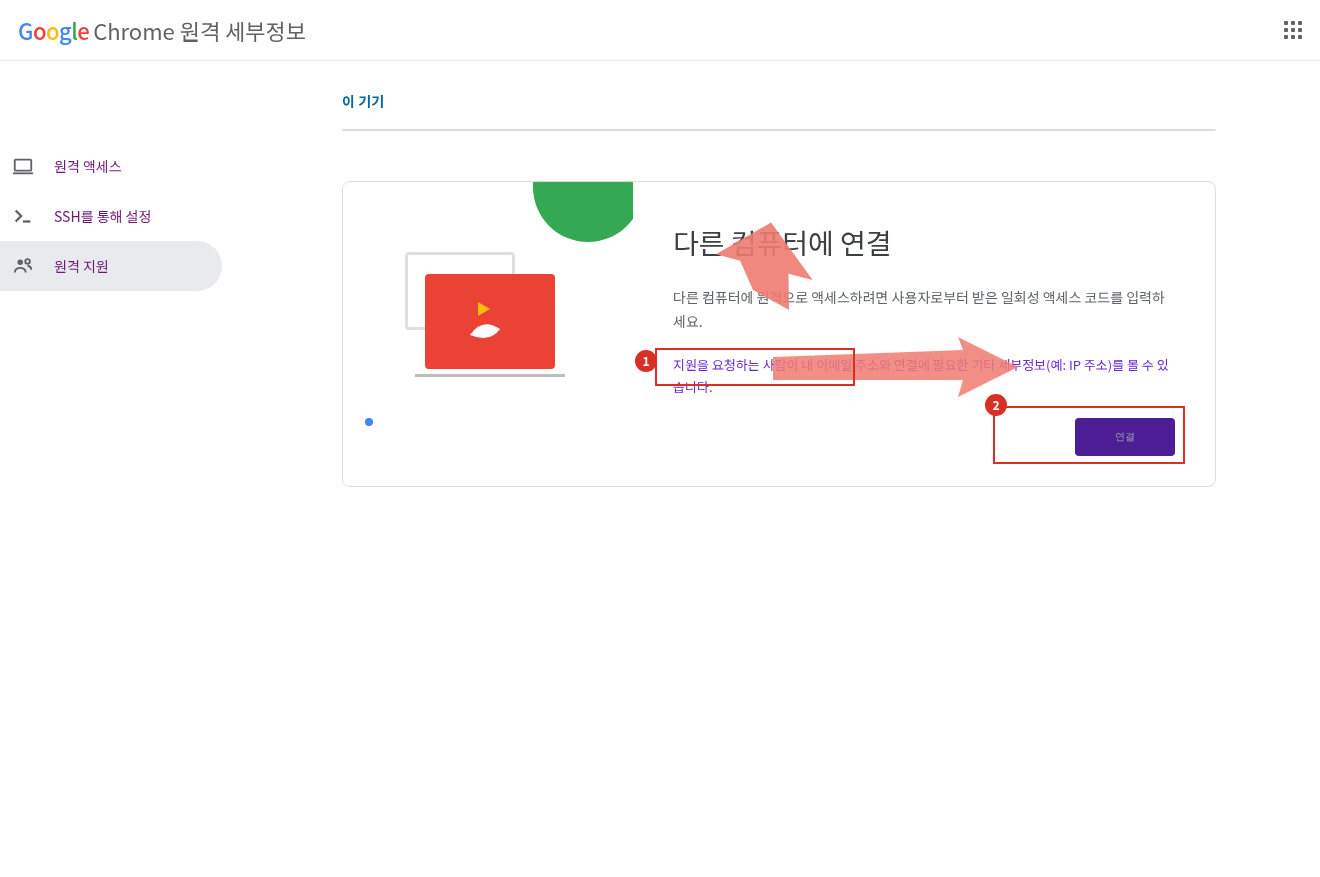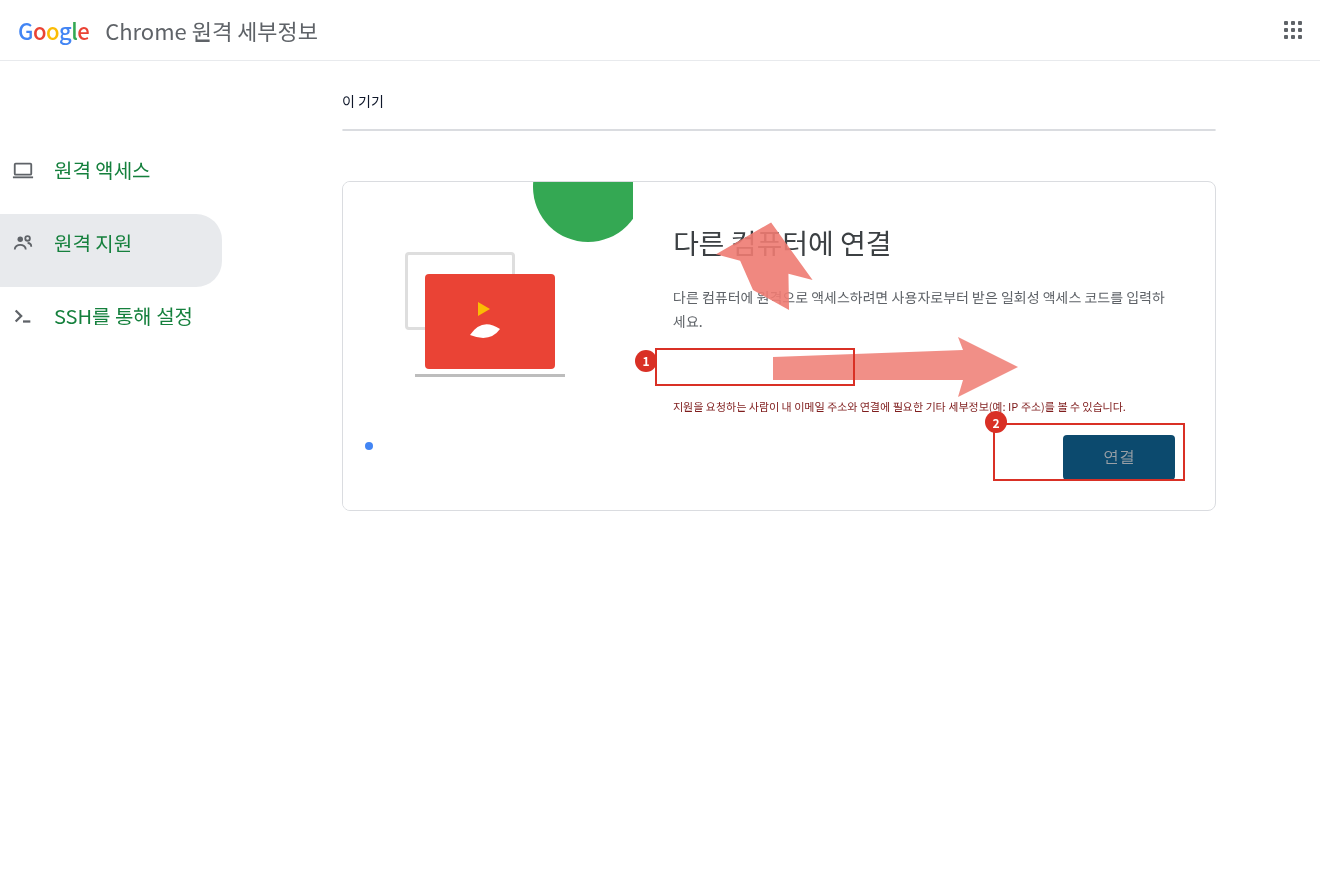--- a/index.html
+++ b/index.html
@@ -14,21 +14,21 @@
 .header {
   display: flex;
   align-items: center;
   justify-content: space-between;
   padding: 14px 18px;
   border-bottom: 1px solid #e8eaed;
 }
 .logo-area {
   display: flex;
   align-items: flex-start;
-  gap: 16px;
+  gap: 4px;
 }
 .google-logo {
   font-size: 22px;
   font-weight: 500;
   letter-spacing: -0.5px;
 }
 .g-blue { color: #4285f4; }
 .g-red { color: #ea4335; }
 .g-yellow { color: #fbbc05; }
 .g-green { color: #34a853; }
@@ -56,47 +56,47 @@
   display: flex;
 }
 .sidebar {
   width: 222px;
   padding-top: 80px;
 }
 .sidebar-item {
   display: flex;
   align-items: center;
   gap: 20px;
-  padding: 14px 0 30px 12px;
+  padding: 14px 0 14px 12px;
   border-radius: 0 26px 26px 0;
   cursor: pointer;
-  font-size: 20px;
-  color: #15803d;
+  font-size: 14px;
+  color: #701a75;
 }
 .sidebar-item.active {
   background: #e8eaed;
 }
 .sidebar-icon {
   width: 22px;
   height: 22px;
   display: flex;
   align-items: center;
   justify-content: center;
   color: #5f6368;
 }
 .content {
   flex: 1;
   padding: 30px 56px 30px 120px;
   max-width: 1050px;
 }
 .section-title {
   font-size: 14px;
-  color: #0f172a;
+  color: #0369a1;
   margin-bottom: 18px;
-  font-weight: 400;
+  font-weight: 700;
 }
 .card {
   display: flex;
   border: 1px solid #dadce0;
   border-radius: 8px;
   overflow: hidden;
   margin-bottom: 50px;
   background: #fff;
 }
 .card-illustration {
@@ -152,33 +152,32 @@
   padding: 6px 2px;
   font-size: 15px;
   outline: none;
   margin-bottom: 6px;
   background: transparent;
 }
 .access-input::placeholder {
   color: #9aa0a6;
 }
 .hint {
-  font-size: 11px;
-  color: #7f1d1d;
+  font-size: 13px;
+  color: #6d28d9;
   line-height: 1.7;
   margin-bottom: 20px;
-  margin-top: 43px;
 }
 .btn-secondary {
-  background: #0c4a6e;
+  background: #4c1d95;
   color: #9aa0a6;
   border: none;
   padding: 12px 40px;
   border-radius: 4px;
-  font-size: 16px;
+  font-size: 10px;
   cursor: pointer;
 }
 
 .screen-back {
   position: absolute;
   border: 3px solid #dedede;
   border-radius: 4px;
   background: #fff;
 }
 .screen-front {
@@ -251,39 +250,39 @@
   <div class="sidebar">
     <div class="sidebar-item">
       <span class="sidebar-icon">
         <svg width="22" height="22" viewBox="0 0 24 24" fill="none" stroke="currentColor" stroke-width="2">
             <rect x="3" y="5" width="18" height="12" rx="1"></rect>
             <line x1="1" y1="20" x2="23" y2="20"></line>
           </svg>
       </span>
       <span>원격 액세스</span>
     </div>
+    <div class="sidebar-item">
+      <span class="sidebar-icon">
+        <svg width="22" height="22" viewBox="0 0 24 24" fill="none" stroke="currentColor" stroke-width="2.5">
+            <polyline points="4,6 10,12 4,18"></polyline>
+            <line x1="12" y1="18" x2="20" y2="18"></line>
+          </svg>
+      </span>
+      <span>SSH를 통해 설정</span>
+    </div>
     <div class="sidebar-item active">
       <span class="sidebar-icon">
         <svg width="22" height="22" viewBox="0 0 24 24" fill="currentColor">
             <circle cx="9" cy="8" r="3"></circle>
             <path d="M3 19c0-3 3-5 6-5s6 2 6 5" fill="none" stroke="currentColor" stroke-width="2"></path>
             <circle cx="17" cy="7" r="2.5" fill="none" stroke="currentColor" stroke-width="2"></circle>
             <path d="M17 12c2.5 0 4 1.5 4 4" fill="none" stroke="currentColor" stroke-width="2"></path>
           </svg>
       </span>
       <span>원격 지원</span>
-    </div>
-    <div class="sidebar-item">
-      <span class="sidebar-icon">
-        <svg width="22" height="22" viewBox="0 0 24 24" fill="none" stroke="currentColor" stroke-width="2.5">
-            <polyline points="4,6 10,12 4,18"></polyline>
-            <line x1="12" y1="18" x2="20" y2="18"></line>
-          </svg>
-      </span>
-      <span>SSH를 통해 설정</span>
     </div>
   </div>
 
   <div class="content">
 
     <div class="section-title">이 기기</div>
     <div class="card">
       <div class="card-illustration">
         <div class="dot" style="width:8px;height:8px;background:#34a853;top:38px;right:16px"></div>
         <div class="screen-back" style="top:80px;left:72px;width:110px;height:78px"></div>

